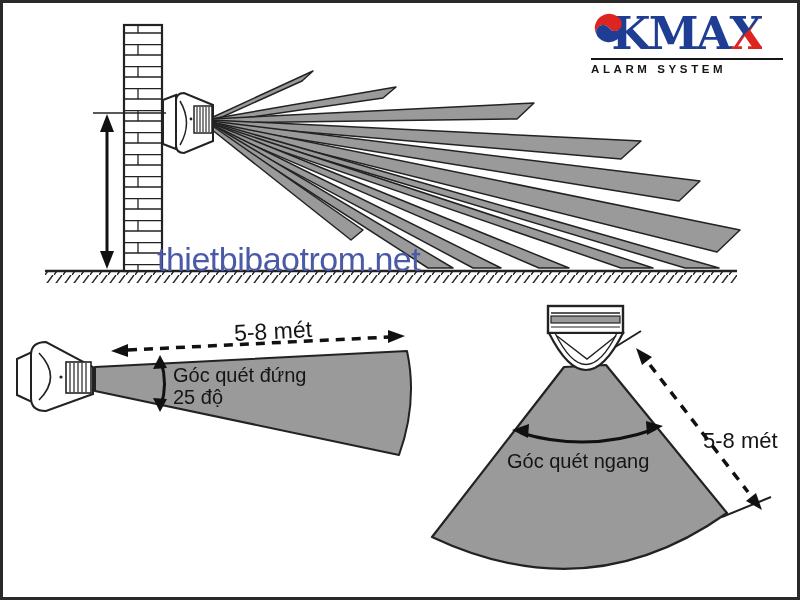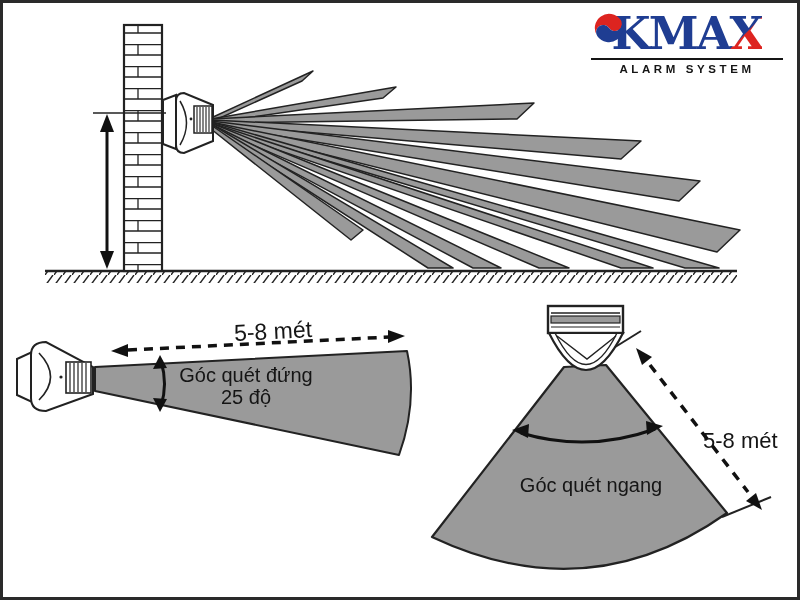--- a/index.html
+++ b/index.html
@@ -3,38 +3,38 @@
 <meta charset="utf-8">
 <style>
   html,body{margin:0;padding:0;background:#fff;}
   .frame{
     position:relative;width:794px;height:594px;border:3px solid #2a2a2a;
     background:#ffffff;overflow:hidden;
     font-family:"Liberation Sans",sans-serif;color:#111;
   }
   .frame svg{position:absolute;left:0;top:0;}
   .lbl{position:absolute;color:#151515;line-height:1.12;white-space:nowrap;}
-  .lbl.center{text-align:center;white-space:normal;}
+  .lbl.center{text-align:left;white-space:normal;}
   .mount-height{left:4px;top:183px;width:102px;font-size:26px;text-align:center;}
   .watermark{left:154px;top:237px;font-size:34px;color:#4b5aa7;letter-spacing:-0.5px;}
   .side-range{left:210px;top:316px;width:120px;font-size:23px;text-align:center;transform:rotate(-3deg);}
   .side-angle{left:170px;top:361px;width:146px;font-size:20px;}
-  .top-angle{left:504px;top:447px;width:168px;font-size:20px;margin-top:24px;}
+  .top-angle{left:504px;top:447px;width:168px;font-size:20px;}
   .top-range{left:700px;top:426px;width:92px;font-size:22px;}
 
   
   .logo{position:absolute;right:14px;top:8px;width:192px;}
   .logo-row{display:flex;align-items:center;justify-content:center;}
   .logo-letter{font-family:"DejaVu Serif",serif;font-weight:bold;font-size:45px;
     color:#1f3d92;letter-spacing:-2px;line-height:1;}
   .logo-x{background:linear-gradient(135deg,#1f3d92 49%,#dd2420 51%);
     -webkit-background-clip:text;background-clip:text;color:transparent;}
   .logo-swirl{margin:0 1px;flex:0 0 auto;}
   .logo-sub{margin-top:2px;border-top:2.5px solid #151515;padding-top:3px;
-    font-size:11.5px;font-weight:bold;letter-spacing:3.6px;text-align:center;color:#151515;}
+    font-size:11.5px;font-weight:bold;letter-spacing:3.6px;text-align:left;color:#151515;}
 </style>
 </head>
 <body>
 
 <div class="frame">
 
   <svg width="794" height="594" viewBox="3 3 794 594">
     <defs>
       <pattern id="brick" width="38" height="22" patternUnits="userSpaceOnUse">
         <rect width="38" height="22" fill="#ffffff"></rect>
@@ -132,20 +132,21 @@
       <polygon points="663,426 646,421 647,435" fill="#111"></polygon>
     </g>
 
     <g>
       <line x1="650" y1="365" x2="748" y2="492" stroke="#111" stroke-width="3.5" stroke-dasharray="9 8"></line>
       <polygon points="636,348 652,357 642,365" fill="#111"></polygon>
       <polygon points="762,510 756,493 746,501" fill="#111"></polygon>
     </g>
   </svg>
 
+  <div class="lbl watermark">thietbibaotrom.net</div>
   <div class="lbl side-range">5-8 mét</div>
   <div class="lbl center side-angle">
     <div>Góc quét đứng</div>
     <div>25 độ</div>
   </div>
   <div class="lbl center top-angle">
     <div>Góc quét ngang</div>
   </div>
   <div class="lbl top-range">5-8 mét</div>
 

